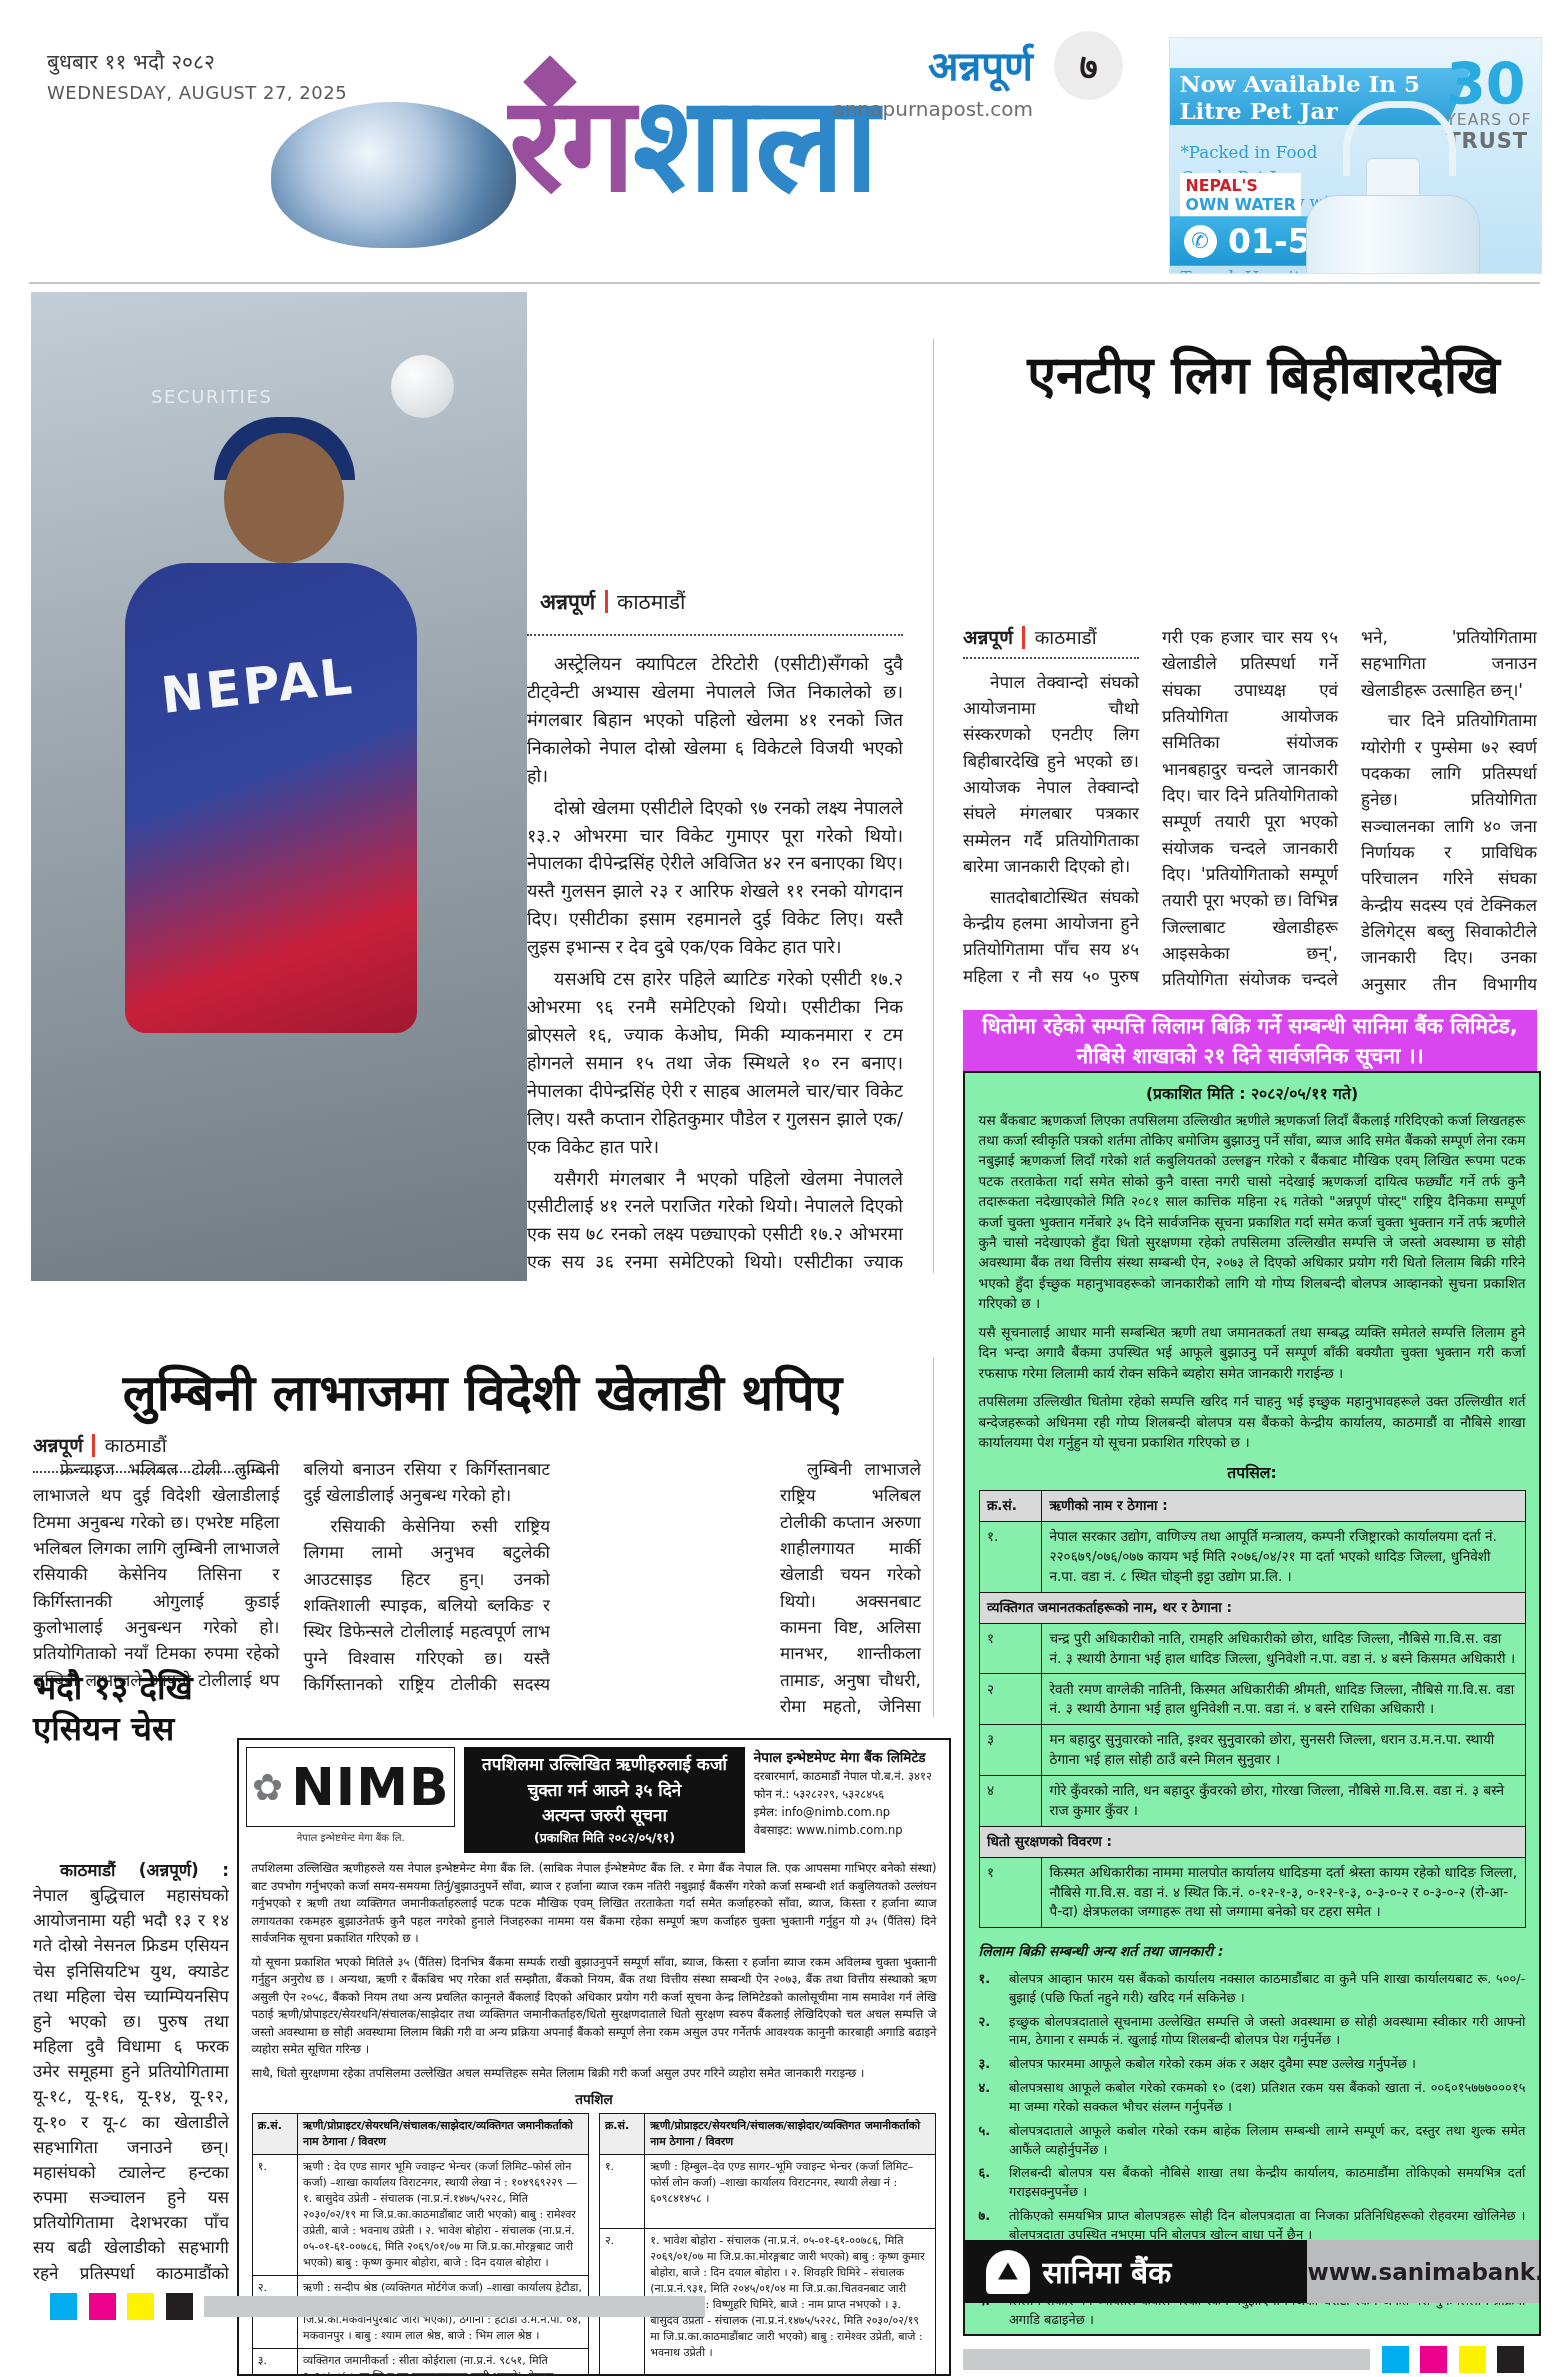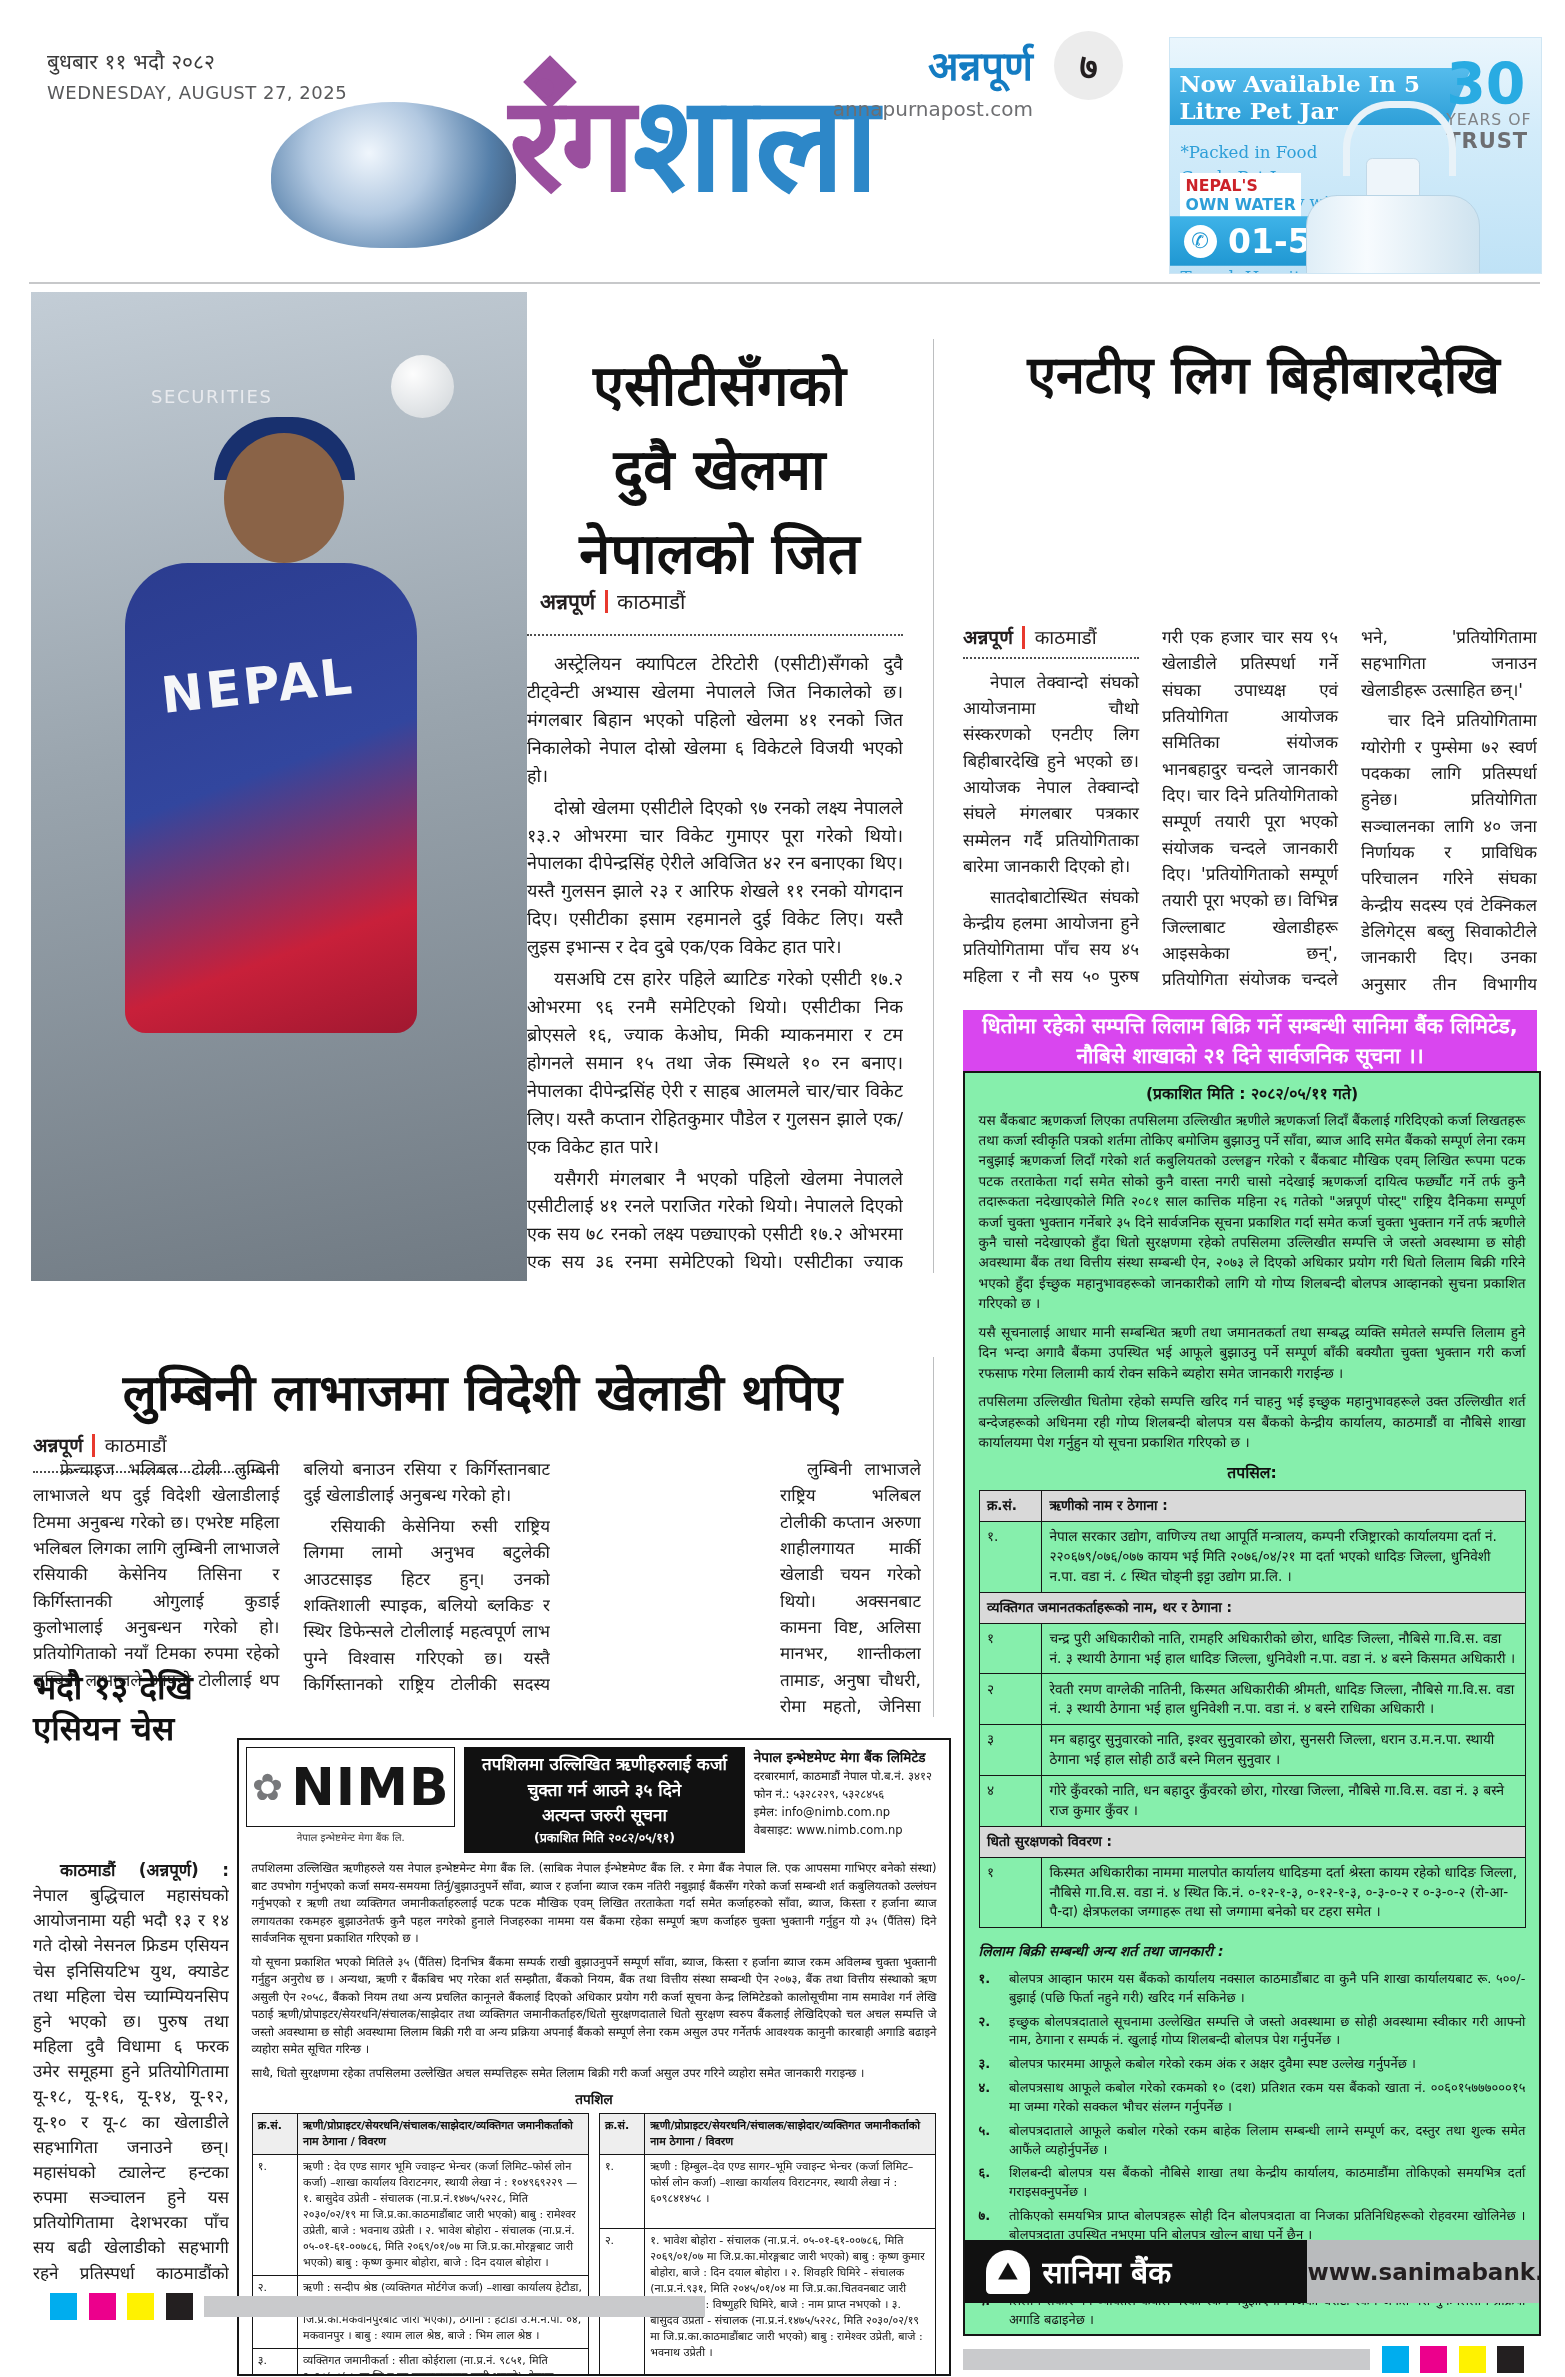--- a/index.html
+++ b/index.html
@@ -150,23 +150,20 @@
 
   <div class="abs photo player-photo" style="left:31px;top:292px;width:496px;height:989px;">
     <div class="jersey-spon">SECURITIES</div>
     <div class="ball"></div>
     <div class="player-cap"></div>
     <div class="player-head"></div>
     <div class="jersey"></div>
     <div class="jersey-txt">NEPAL</div>
   </div>
 
-  <div class="abs hl" style="left:537px;top:344px;width:365px;font-size:56px;line-height:1.5;">एसीटीसँगको
-दुवै खेलमा
-नेपालको जित</div>
   <div class="abs byline" style="left:540px;top:587px;">
     <span class="byl-brand">अन्नपूर्ण</span>
     <span class="byl-bar"></span>
     <span class="byl-city">काठमाडौं</span>
   </div>
   <div class="abs dotrule" style="left:527px;top:634px;width:376px;"></div>
   <div class="abs bodytext" style="left:527px;top:650px;width:376px;height:618px;overflow:hidden;">
 
   <p>अस्ट्रेलियन क्यापिटल टेरिटोरी (एसीटी)सँगको दुवै टीट्वेन्टी अभ्यास खेलमा नेपालले जित निकालेको छ। मंगलबार बिहान भएको पहिलो खेलमा ४१ रनको जित निकालेको नेपाल दोस्रो खेलमा ६ विकेटले विजयी भएको हो।</p>
       <p>दोस्रो खेलमा एसीटीले दिएको ९७ रनको लक्ष्य नेपालले १३.२ ओभरमा चार विकेट गुमाएर पूरा गरेको थियो। नेपालका दीपेन्द्रसिंह ऐरीले अविजित ४२ रन बनाएका थिए। यस्तै गुलसन झाले २३ र आरिफ शेखले ११ रनको योगदान दिए। एसीटीका इसाम रहमानले दुई विकेट लिए। यस्तै लुइस इभान्स र देव दुबे एक/एक विकेट हात पारे।</p>

